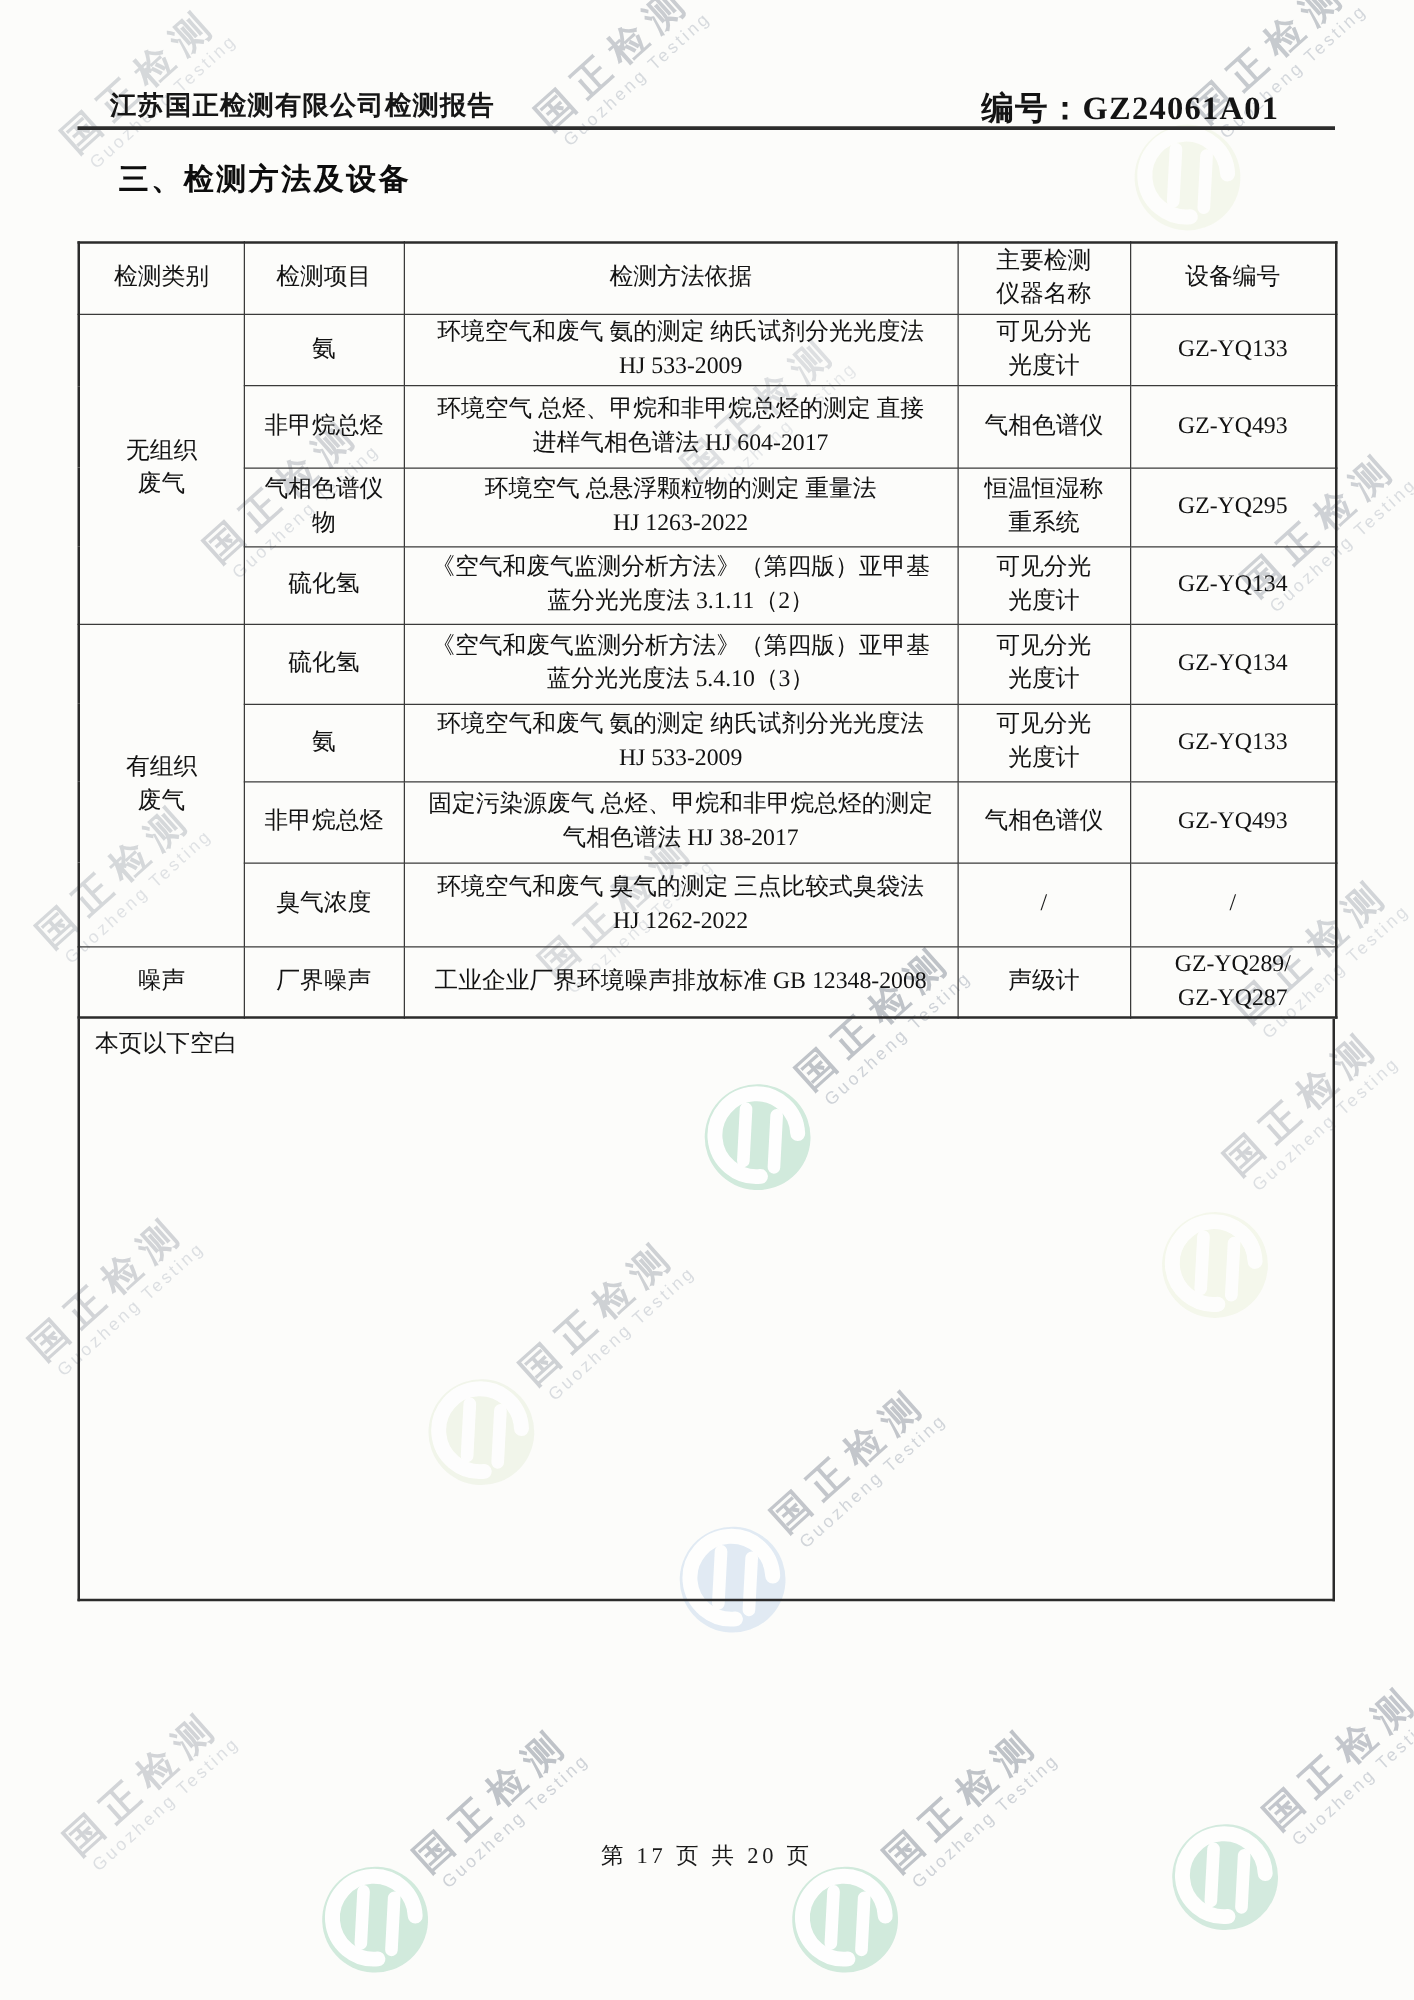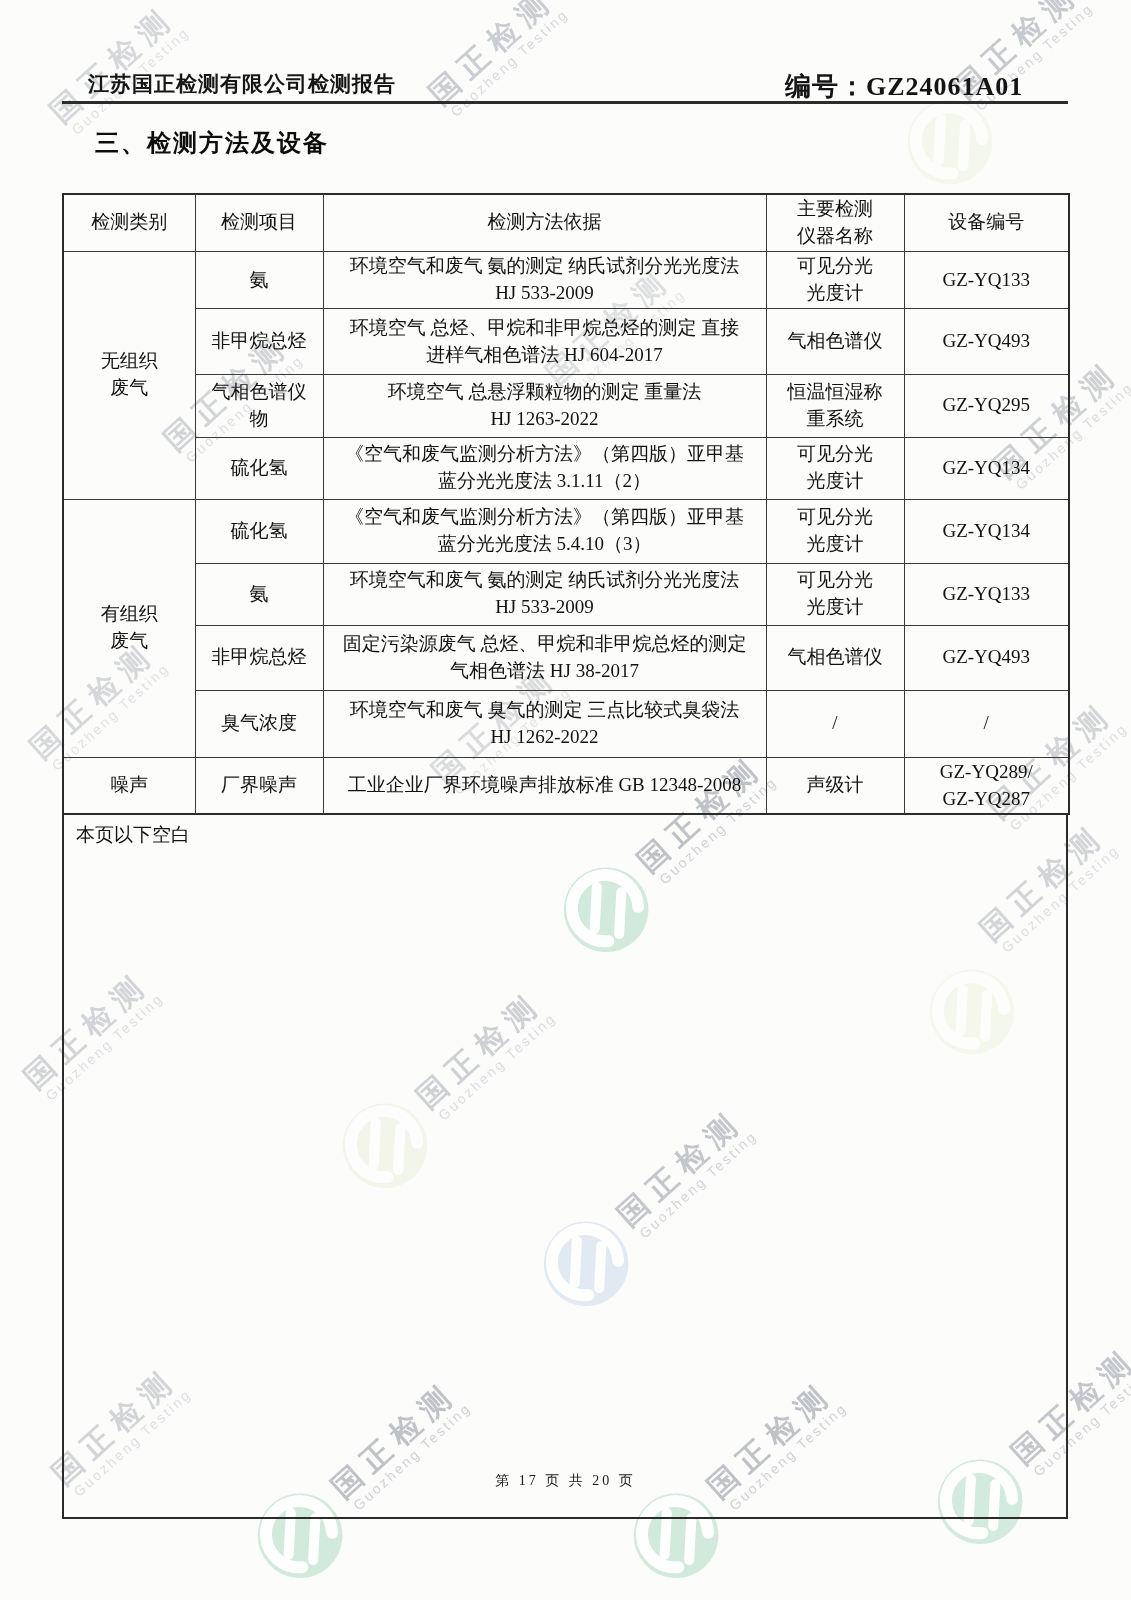--- a/index.html
+++ b/index.html
@@ -55,29 +55,29 @@
   }
   .doc-table th,.doc-table td{
     border:1.6px solid #3a3a3a;
     font-weight:normal;font-size:19px;line-height:1.42;
     text-align:center;vertical-align:middle;
     white-space:pre-line;overflow:hidden;
     padding:0 3px;color:#121212;
     font-family:"Liberation Serif","DejaVu Serif",serif;
   }
   .blank-box{
-    position:absolute;left:62px;top:815px;width:1006px;height:704px;
+    position:absolute;left:62px;top:815px;width:1006px;height:466px;
     box-sizing:border-box;border:2.5px solid #2b2b2b;border-top:none;
   }
   .blank-note{
     padding:7px 12px;font-size:19px;color:#141414;text-align:left;
   }
   .page-footer{
     position:absolute;left:0;top:1472px;width:1131px;text-align:center;
-    font-size:14px;letter-spacing:3px;color:#1a1a1a;
+    font-size:18px;letter-spacing:3px;color:#1a1a1a;
   }
 </style>
 </head>
 <body>
 
 <div class="watermarks">
 
   <div class="stamp" style="left:118px;top:70px;opacity:.5">
     <span class="wm-lines">
       <span class="wm-cn">国正检测</span>

